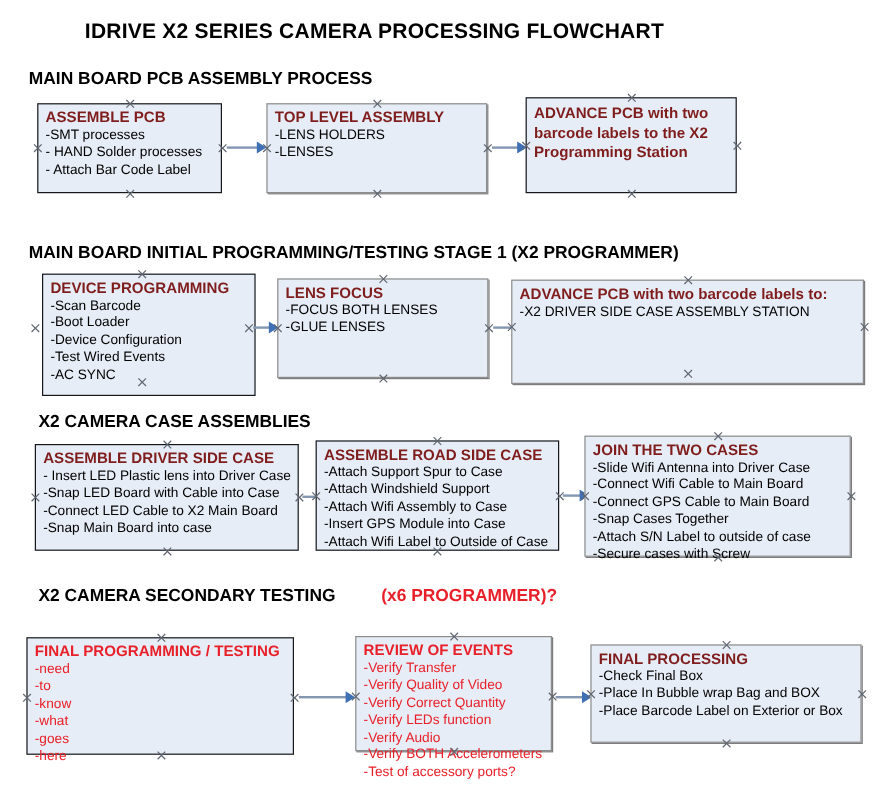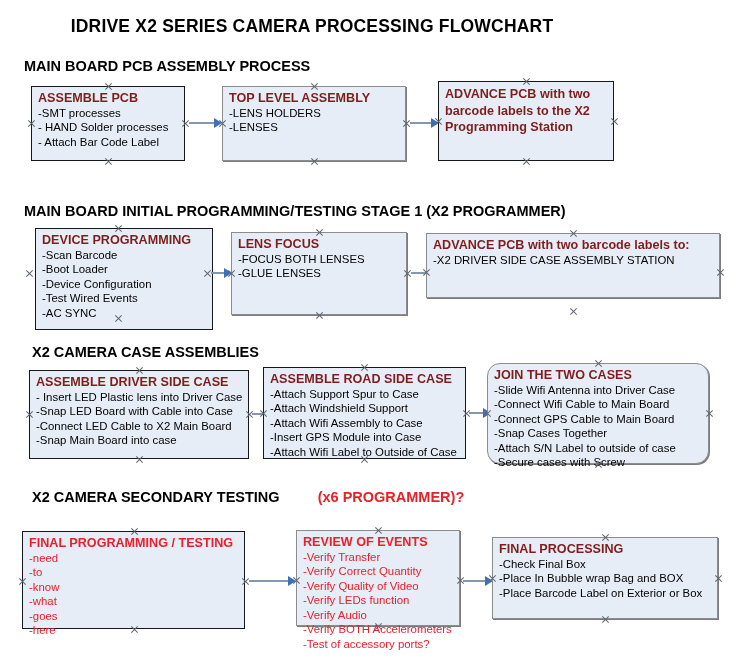--- a/index.html
+++ b/index.html
@@ -207,21 +207,21 @@
   <div class="handle" style="left:319px; top:232px;"></div>
   <div class="handle" style="left:319px; top:315px;"></div>
   <div class="handle" style="left:231px; top:273px;"></div>
   <div class="handle" style="left:407px; top:273px;"></div>
 
   <div class="connector" style="left:411px; top:268px; width:25px;">
     <div class="shaft"></div>
       <div class="head"></div>
   </div>
 
-  <div class="box border-gray" style="left:426px; top:233px; width:294px; height:65px;">
+  <div class="box border-gray" style="left:426px; top:233px; width:294px; height:87px;">
     <div class="box-title">ADVANCE PCB with two barcode labels to:</div>
     <div class="box-line">-X2 DRIVER  SIDE  CASE  ASSEMBLY STATION</div>
   </div>
   <div class="handle" style="left:573px; top:233px;"></div>
   <div class="handle" style="left:573px; top:311px;"></div>
   <div class="handle" style="left:426px; top:272px;"></div>
   <div class="handle" style="left:720px; top:272px;"></div>
 
   <div class="section-head" style="left:32px; top:344px;text-align:right;">X2 CAMERA CASE ASSEMBLIES</div>
 
@@ -253,21 +253,21 @@
   <div class="handle" style="left:364px; top:367px;"></div>
   <div class="handle" style="left:364px; top:459px;"></div>
   <div class="handle" style="left:263px; top:413px;"></div>
   <div class="handle" style="left:466px; top:413px;"></div>
 
   <div class="connector" style="left:469px; top:408px; width:22px;">
     <div class="shaft"></div>
       <div class="head"></div>
   </div>
 
-  <div class="box border-gray" style="left:487px; top:363px; width:222px; height:101px;border-radius:13px;">
+  <div class="box border-gray" style="left:487px; top:363px; width:222px; height:101px;">
     <div class="box-title">JOIN THE TWO CASES</div>
     <div class="box-line">-Slide Wifi Antenna into Driver Case</div>
     <div class="box-line">-Connect Wifi Cable to Main Board</div>
     <div class="box-line">-Connect GPS Cable to Main Board</div>
     <div class="box-line">-Snap Cases Together</div>
     <div class="box-line">-Attach S/N Label to outside of case</div>
     <div class="box-line">-Secure cases with Screw</div>
   </div>
   <div class="handle" style="left:598px; top:363px;"></div>
   <div class="handle" style="left:598px; top:464px;"></div>
@@ -293,22 +293,22 @@
   <div class="handle" style="left:245px; top:581px;"></div>
 
   <div class="connector" style="left:249px; top:576px; width:47px;">
     <div class="shaft"></div>
       <div class="head"></div>
   </div>
 
   <div class="box border-gray red" style="left:296px; top:530px; width:164px; height:96px;">
     <div class="box-title">REVIEW OF EVENTS</div>
     <div class="box-line">-Verify Transfer</div>
+    <div class="box-line">-Verify Quality of Video</div>
     <div class="box-line">-Verify Correct Quantity</div>
-    <div class="box-line">-Verify Quality of Video</div>
     <div class="box-line">-Verify LEDs function</div>
     <div class="box-line">-Verify Audio</div>
     <div class="box-line">-Verify BOTH Accelerometers</div>
     <div class="box-line">-Test of accessory ports?</div>
   </div>
   <div class="handle" style="left:378px; top:530px;"></div>
   <div class="handle" style="left:378px; top:626px;"></div>
   <div class="handle" style="left:296px; top:580px;"></div>
   <div class="handle" style="left:460px; top:580px;"></div>
 

